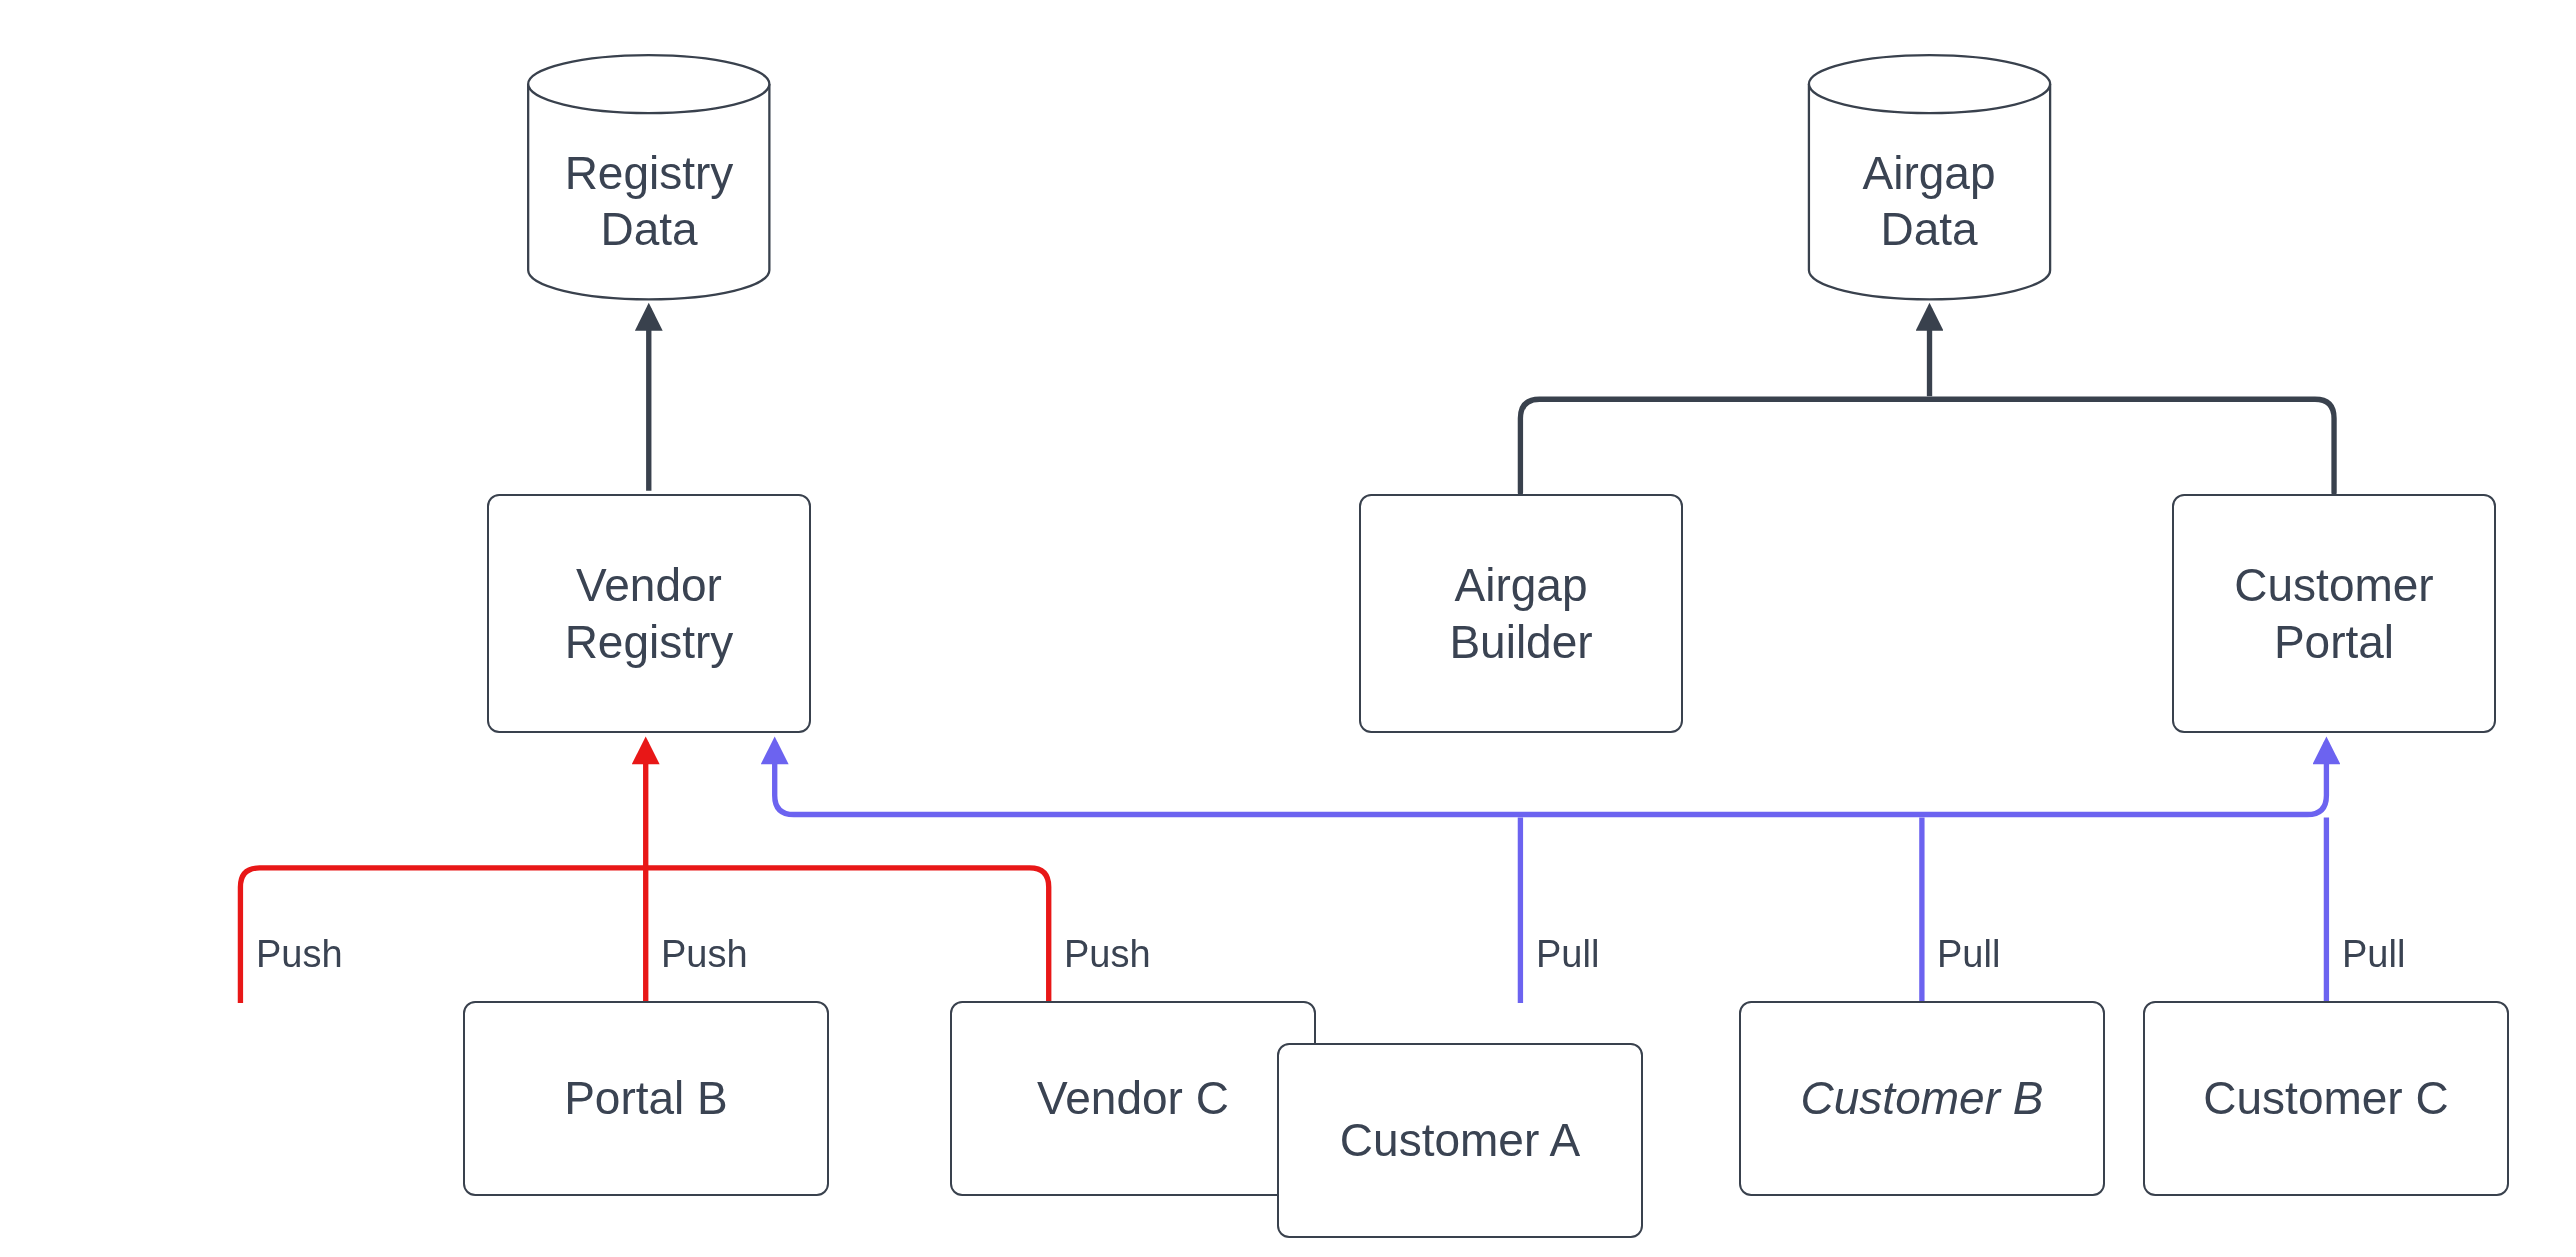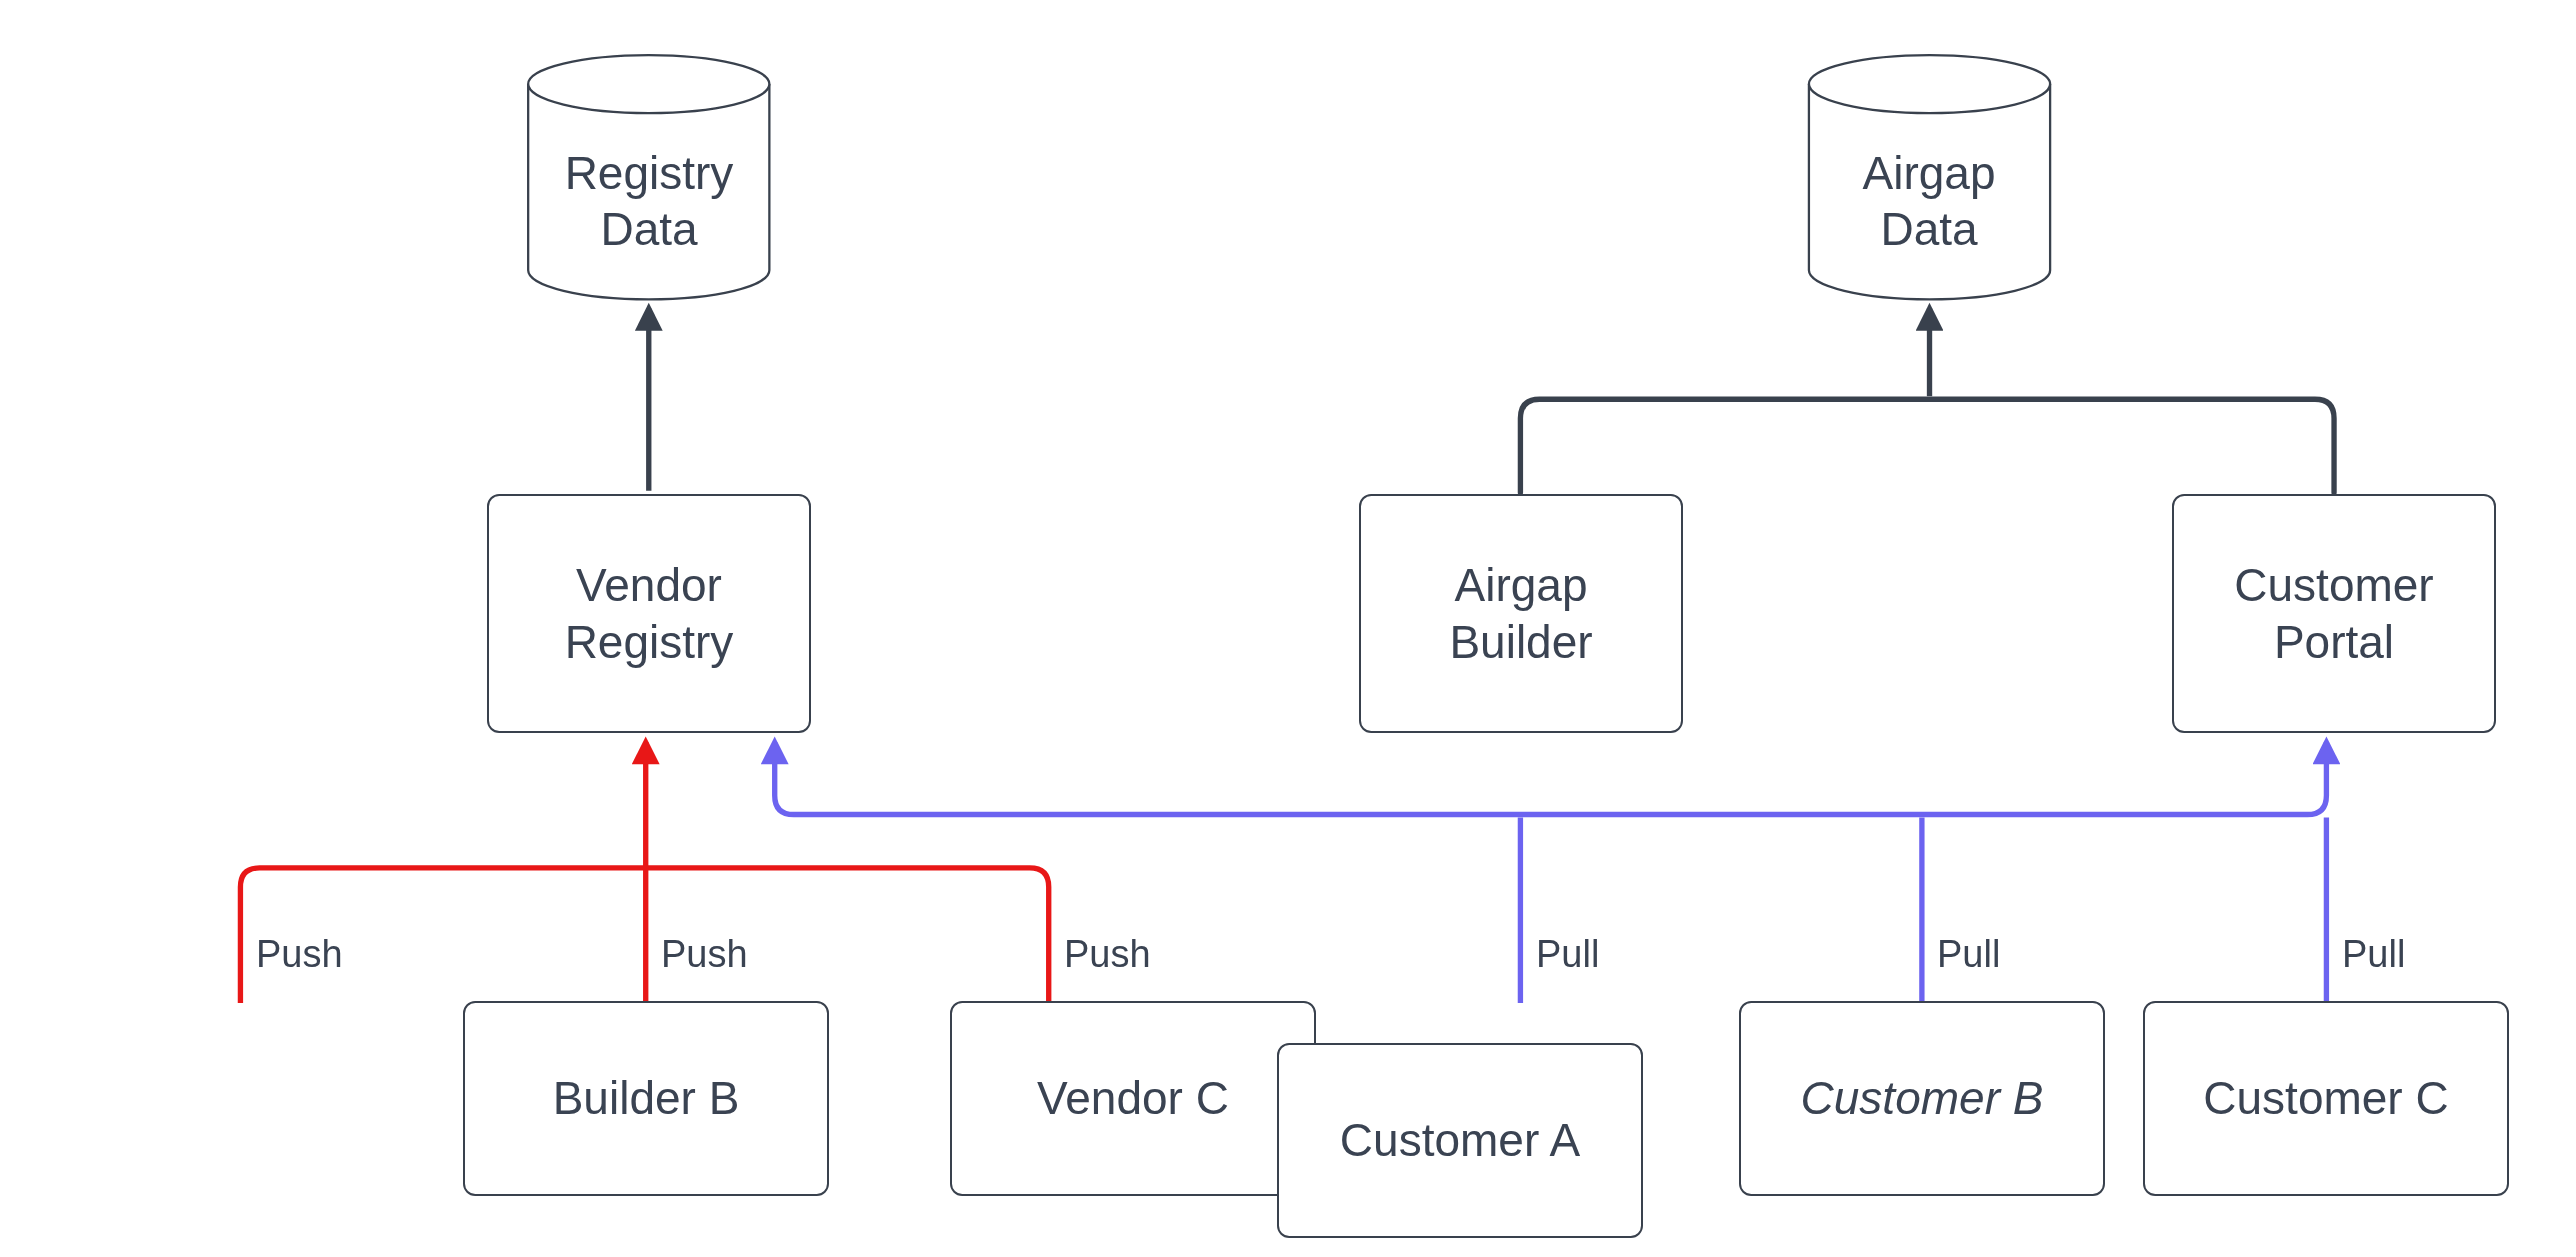--- a/index.html
+++ b/index.html
@@ -84,21 +84,21 @@
   <div class="cyl-label" style="left:1807px;">Airgap
 Data</div>
 
   <div class="node mid" style="left:487px;">Vendor
 Registry</div>
   <div class="node mid" style="left:1359px;">Airgap
 Builder</div>
   <div class="node mid" style="left:2172px;">Customer
 Portal</div>
 
-  <div class="node leaf" style="left:463px;">Builder B</div>
+  <div class="node leaf" style="left:463px;">Portal B</div>
   <div class="node leaf" style="left:916px;margin-left:34px;">Vendor C</div>
   <div class="node leaf" style="left:1277px;margin-top:42px;">Customer A</div>
   <div class="node leaf" style="left:1739px;font-style:italic;">Customer B</div>
   <div class="node leaf" style="left:2143px;">Customer C</div>
 
   <div class="edge-label" style="left:256px;">Push</div>
   <div class="edge-label" style="left:661px;">Push</div>
   <div class="edge-label" style="left:1064px;">Push</div>
   <div class="edge-label" style="left:1536px;">Pull</div>
   <div class="edge-label" style="left:1937px;">Pull</div>

